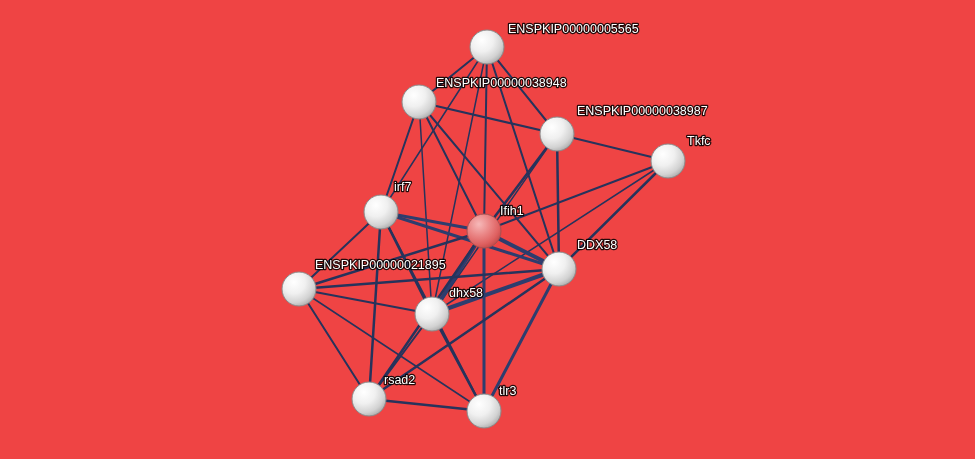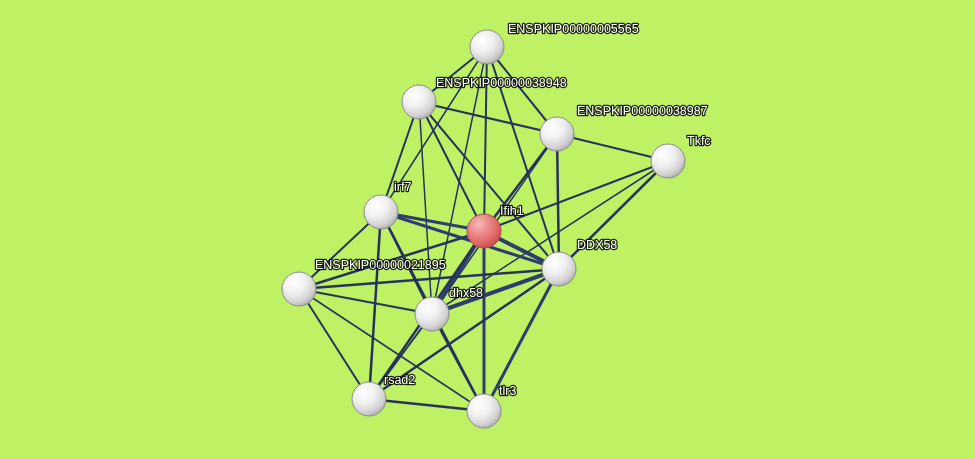--- a/index.html
+++ b/index.html
@@ -7,21 +7,21 @@
     padding: 0;
     background: #000000;
     width: 975px;
     height: 459px;
     overflow: hidden;
   }
   .stage {
     position: relative;
     width: 975px;
     height: 459px;
-    background: #bef264;
+    background: #ef4444;
   }
   svg {
     display: block;
   }
   .node-label {
     font-family: "Liberation Sans", "DejaVu Sans", sans-serif;
     font-size: 12.5px;
     fill: #ffffff;
     paint-order: stroke;
     stroke: rgba(0,0,0,0.85);

